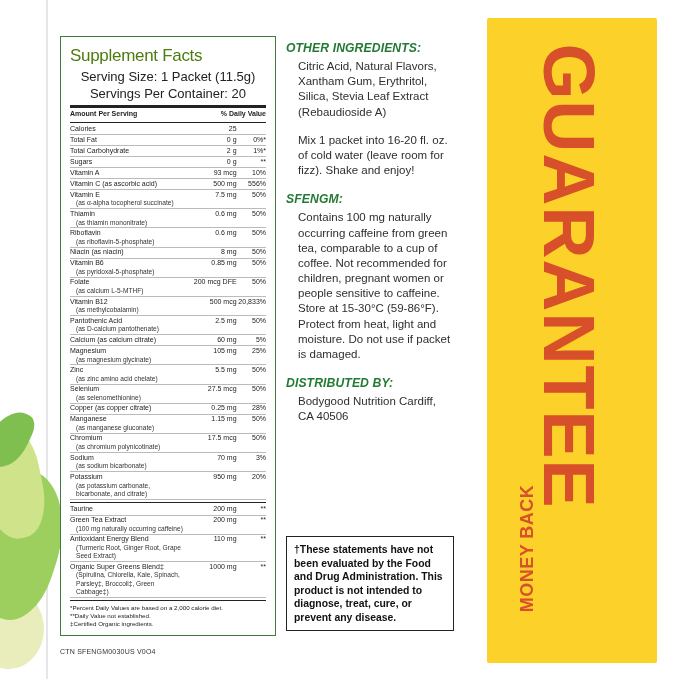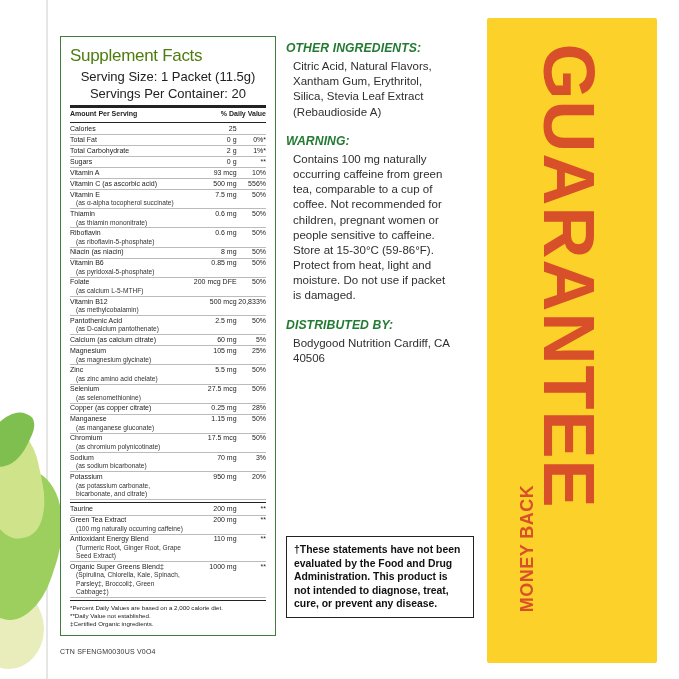--- a/index.html
+++ b/index.html
@@ -115,25 +115,25 @@
     color:#2f2f2f;
   }
   .sec-head {
     color:#237a33;
     font-weight:bold;
     font-size:12.2px;
     letter-spacing:0.1px;
     margin:0 0 3px 0;
     font-style:italic;
   }
-  .sec-body { margin:0 0 13px 7px; }
+  .sec-body { margin:0 0 13px 12px; }
   .disclaimer {
     position:absolute;
     left:286px; top:536px;
-    width:188px;
+    width:168px;
     border:1.6px solid #222;
     padding:6px 7px;
     font-size:10.4px;
     font-weight:bold;
     line-height:1.3;
     color:#111;
     box-sizing:border-box;
   }
 
   
@@ -346,22 +346,23 @@
         <div>‡Certified Organic ingredients.</div>
       </div>
   </div>
 
   <div class="lot">CTN SFENGM0030US V0O4</div>
 
   <div class="info-col">
     <div class="sec-head">OTHER INGREDIENTS:</div>
     <div class="sec-body">Citric Acid, Natural Flavors, Xantham Gum, Erythritol, Silica, Stevia Leaf Extract (Rebaudioside A)</div>
 
-
-    <div class="sec-head">WARNING:</div>
+    <div class="sec-body">Mix 1 packet into 16-20 fl. oz. of cold water (leave room for fizz). Shake and enjoy!</div>
+
+    <div class="sec-head">SFENGM:</div>
     <div class="sec-body">Contains 100 mg naturally occurring caffeine from green tea, comparable to a cup of coffee. Not recommended for children, pregnant women or people sensitive to caffeine. Store at 15-30°C (59-86°F). Protect from heat, light and moisture. Do not use if packet is damaged.</div>
 
     <div class="sec-head">DISTRIBUTED BY:</div>
     <div class="sec-body">Bodygood Nutrition Cardiff, CA 40506</div>
   </div>
 
   <div class="disclaimer">†These statements have not been evaluated by the Food and Drug Administration. This product is not intended to diagnose, treat, cure, or prevent any disease.</div>
 
   <div class="band">
     <div class="guarantee">GUARANTEE</div>

